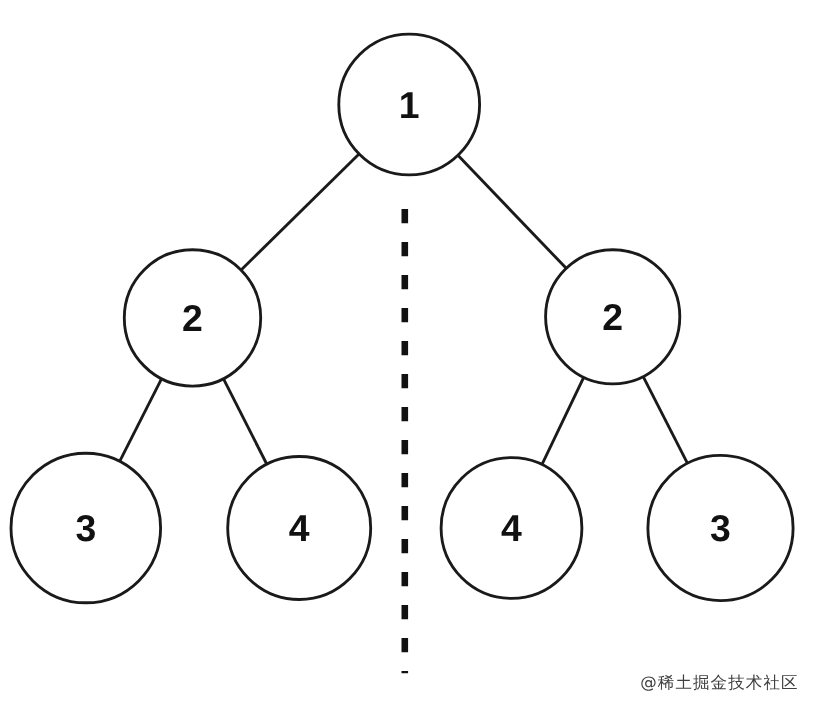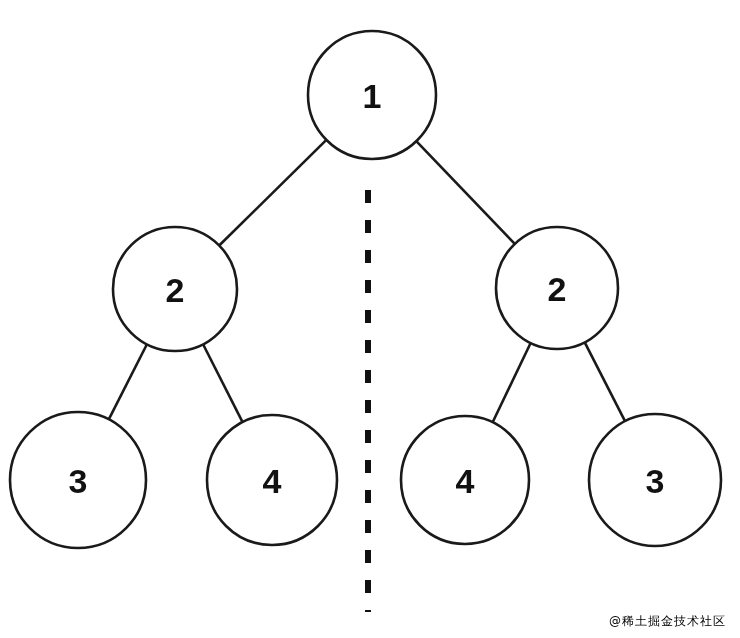--- a/index.html
+++ b/index.html
@@ -50,23 +50,23 @@
     fill: #111111;
     text-anchor: middle;
     dominant-baseline: central;
     user-select: none;
   }
   .watermark {
     position: absolute;
     right: 14px;
     bottom: 8px;
     font-family: "DejaVu Sans", sans-serif;
-    font-size: 12px;
+    font-size: 15px;
     letter-spacing: 1px;
-    color: #000000;
+    color: #404040;
     white-space: nowrap;
     user-select: none;
   }
 </style>
 </head>
 <body>
 
 <div id="canvas-wrap">
 
   <svg id="tree-svg" viewBox="0 0 740 638">

